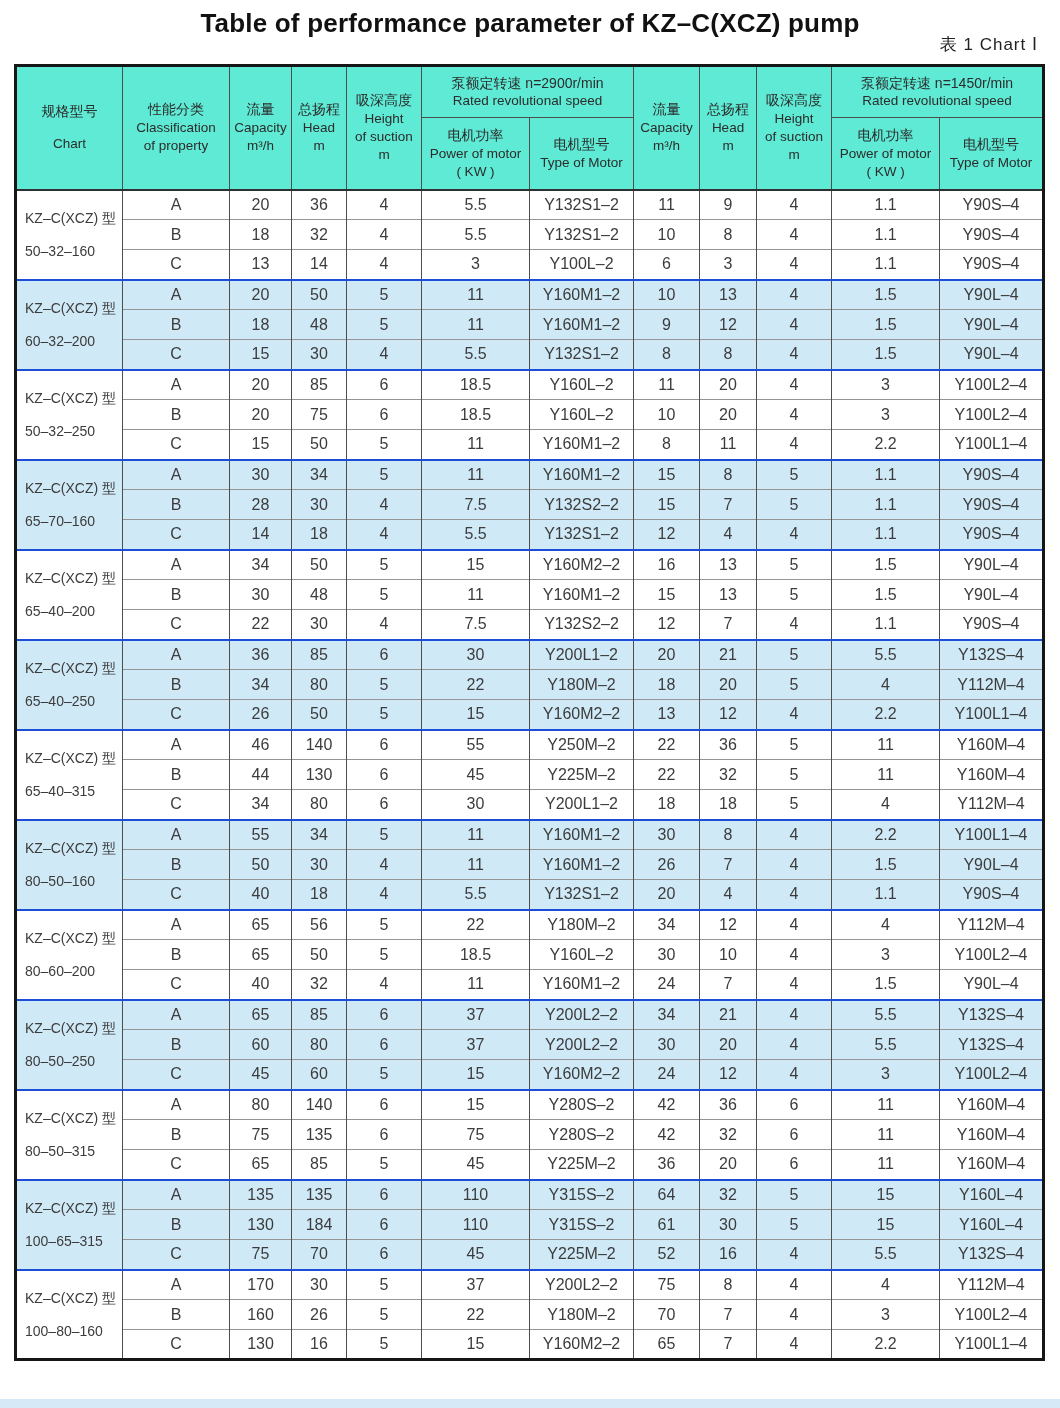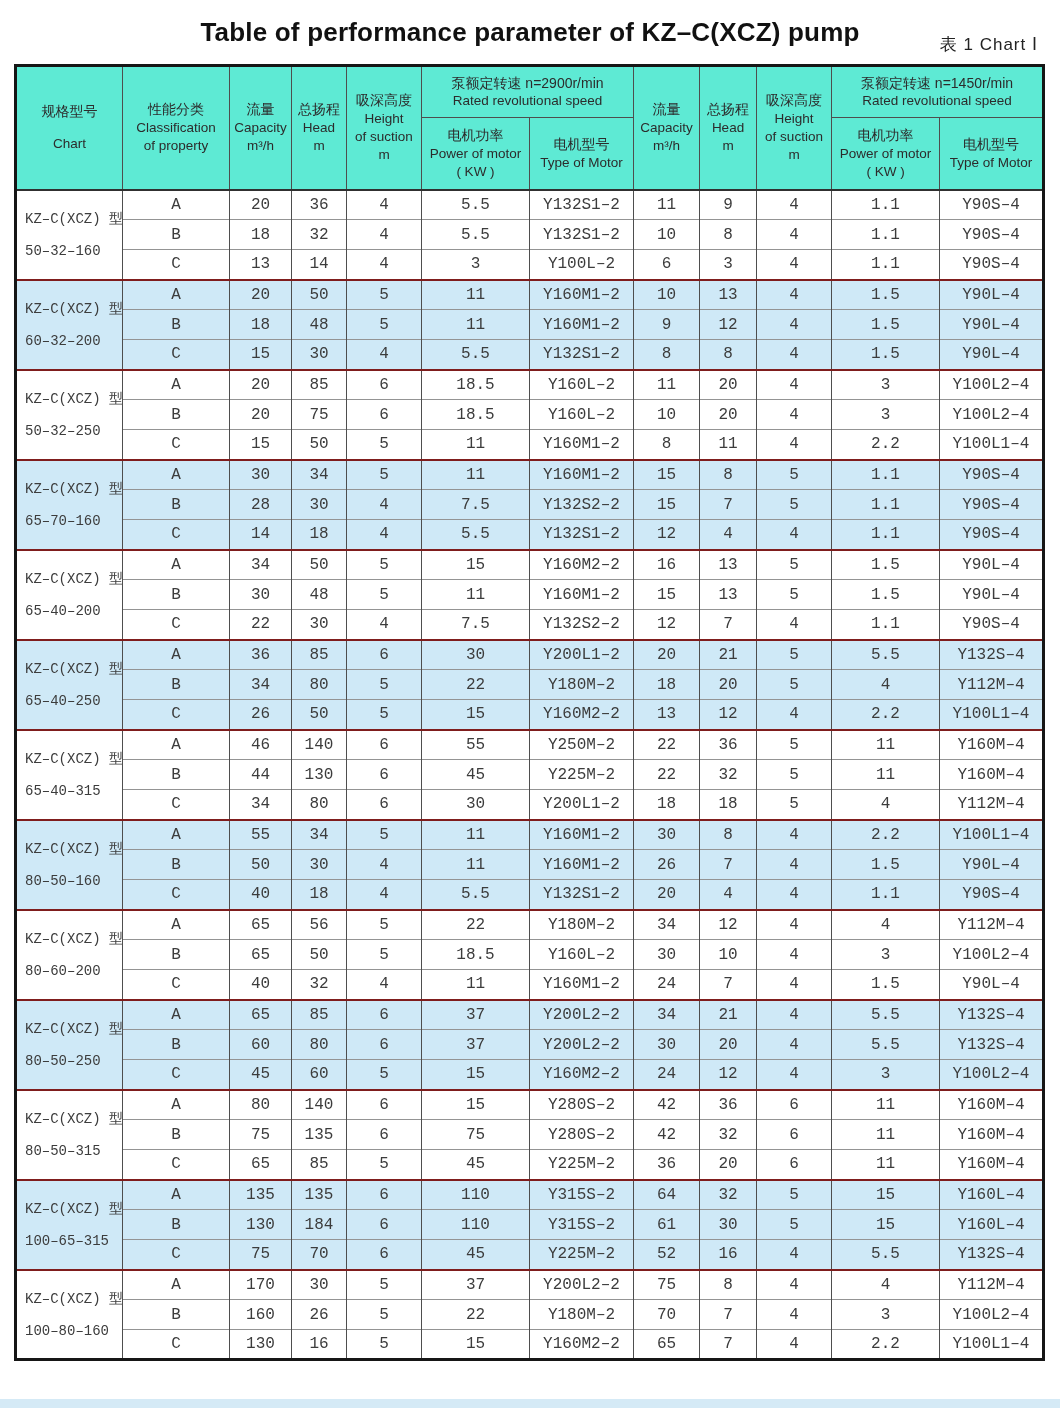--- a/index.html
+++ b/index.html
@@ -6,21 +6,21 @@
   html, body { margin: 0; padding: 0; }
   body {
     width: 1060px; height: 1408px;
     background: #ffffff;
     font-family: "Liberation Sans", "DejaVu Sans", sans-serif;
     position: relative;
     overflow: hidden;
   }
   .title {
     margin: 0;
-    padding-top: 17px;
+    padding-top: 8px;
     text-align: center;
     font-size: 26px;
     font-weight: bold;
     color: #111111;
     letter-spacing: 0.2px;
   }
   .caption {
     position: absolute;
     top: 33px;
     right: 22px;
@@ -49,21 +49,21 @@
     font-weight: normal;
     color: #2c2c2c;
     font-size: 13.5px;
     line-height: 1.34;
     padding: 2px 1px;
   }
   thead { border-bottom: 2px solid #303030; }
   tr.h1 { height: 52px; }
   tr.h2 { height: 72px; }
   .hline-zh { font-size: 14px; }
-  tbody.group { border-top: 2px solid #7f1d1d; font-family: Liberation Mono, monospace; }
+  tbody.group { border-top: 2px solid #1d4ed8; }
   tbody td {
     border-left: 1px solid #4e4e4e;
     border-right: 1px solid #4e4e4e;
     border-top: 1px solid #949494;
     font-size: 16px;
     color: #3c3c3c;
     height: 30px;
     background: #ffffff;
   }
   tbody.shaded td { background: #cfe9f7; }

